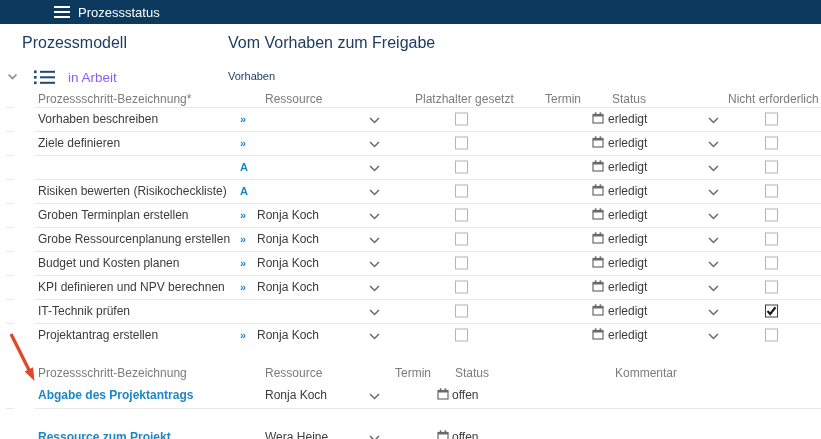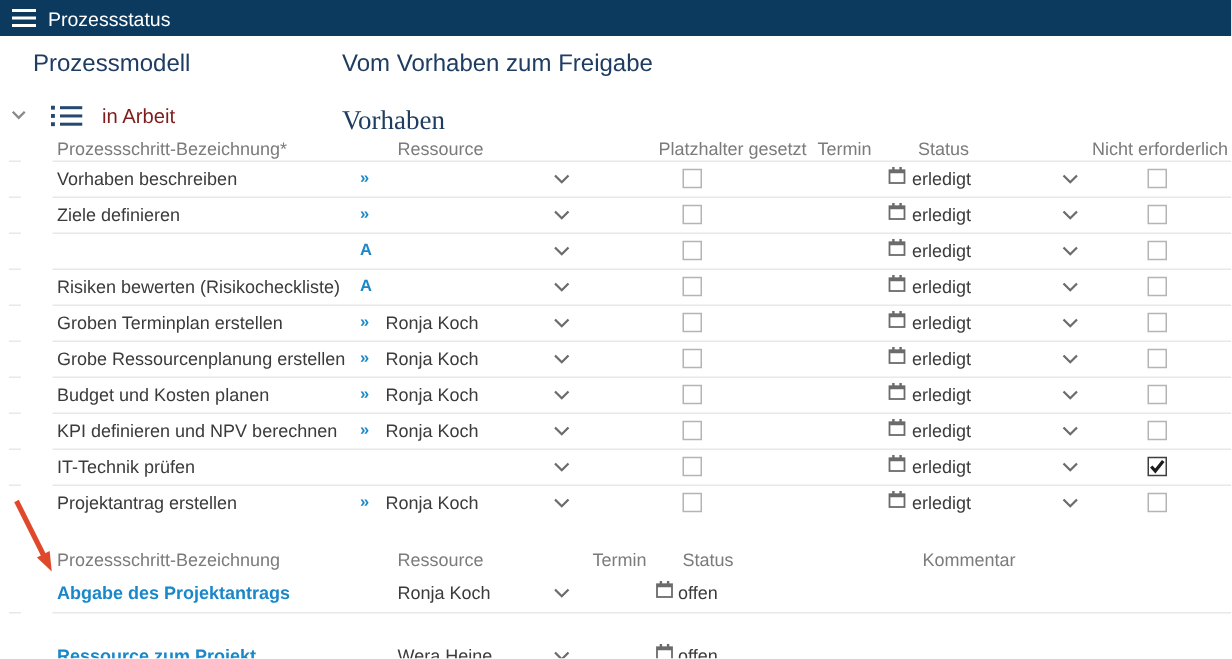--- a/index.html
+++ b/index.html
@@ -2,49 +2,49 @@
 <html><head>
 <meta charset="utf-8">
 <style>
   * { margin:0; padding:0; box-sizing:border-box; }
   html,body { background:#fff; }
   body { font-family:"Liberation Sans", sans-serif; }
   .app { position:relative; width:821px; height:439px; background:#fff; overflow:hidden; }
 
   
   .topbar { position:absolute; top:0; left:0; right:0; height:24px; background:#0b3a5e;
-            display:flex; align-items:center; }
+            display:flex; align-items:center;padding-left:46px; }
   .topbar .burger { margin-left:8px; display:inline-flex; cursor:pointer; }
   .topbar .title { color:#fff; font-size:13px; margin-left:8px; }
 
   
   .heading-left  { position:absolute; top:34px; left:22px;  font-size:16px; color:#1e3d61; }
   .heading-right { position:absolute; top:34px; left:228px; font-size:16px; color:#1e3d61; }
 
   
   .section-row { position:absolute; top:68px; left:0; right:0; height:20px; }
   .sec-chev { position:absolute; left:7px; top:5px; cursor:pointer; }
   .sec-list { position:absolute; left:34px; top:2px; }
-  .sec-state { position:absolute; left:68px; top:2px; font-size:13.5px; color:#7f1d1d; }
-  .sec-phase { position:absolute; left:228px; top:2px; font-size:18px; color:#1e3d61;font-family:Liberation Serif, serif; }
+  .sec-state { position:absolute; left:68px; top:2px; font-size:13.5px; color:#8b5cf6; }
+  .sec-phase { position:absolute; left:228px; top:2px; font-size:11px; color:#1e3d61; }
 
   
   .cell { position:absolute; top:50%; transform:translateY(-50%); white-space:nowrap; }
   .hdr  { font-size:12px; color:#7b7b7b; }
   .txt  { font-size:12px; color:#3b3b3b; }
   .blue { color:#1a87c9; font-weight:bold; font-size:11px; }
 
   
   .table1 { position:absolute; top:90px; left:0; right:0; }
   .t1-head { position:relative; height:17px; }
   .t1-row  { position:relative; height:24px; }
   .t1-row::before { content:""; position:absolute; left:35px; right:0; top:0; height:1px; background:#e8e8e8; }
   .t1-row::after  { content:""; position:absolute; left:6px; width:8px; top:0; height:1px; background:#e8e8e8; }
 
-  .h-name  { left:38px; }  .h-res   { left:265px; } .h-ph   { left:415px;margin-left:24px; }
+  .h-name  { left:38px; }  .h-res   { left:265px; } .h-ph   { left:415px; }
   .h-term  { left:545px; } .h-stat  { left:612px; } .h-nreq { left:728px; }
 
   .c-name    { left:38px; }
   .c-resicon { left:240px; cursor:pointer; }
   .c-resname { left:257px; cursor:pointer; }
   .c-reschev { left:369px; cursor:pointer; }
   .c-cb1     { left:455px; }
   .c-cal     { left:592px; cursor:pointer; }
   .c-status  { left:608px; cursor:pointer; }
   .c-schev   { left:708px; cursor:pointer; }

